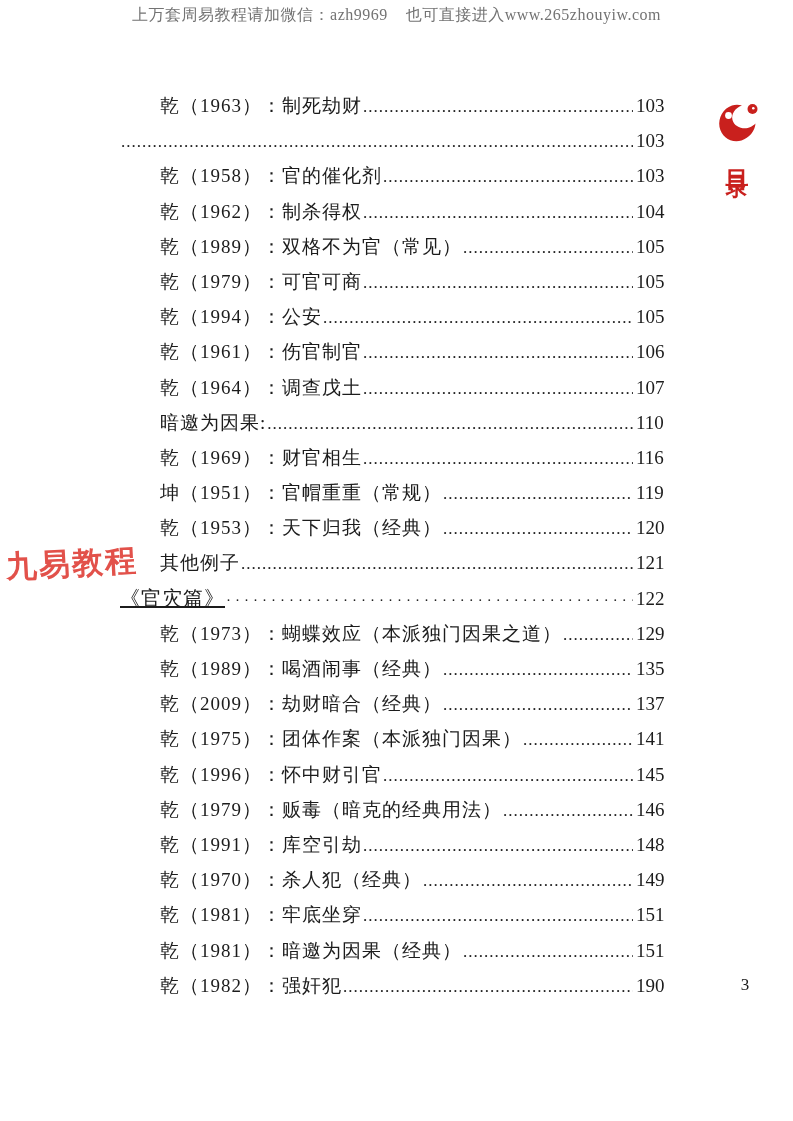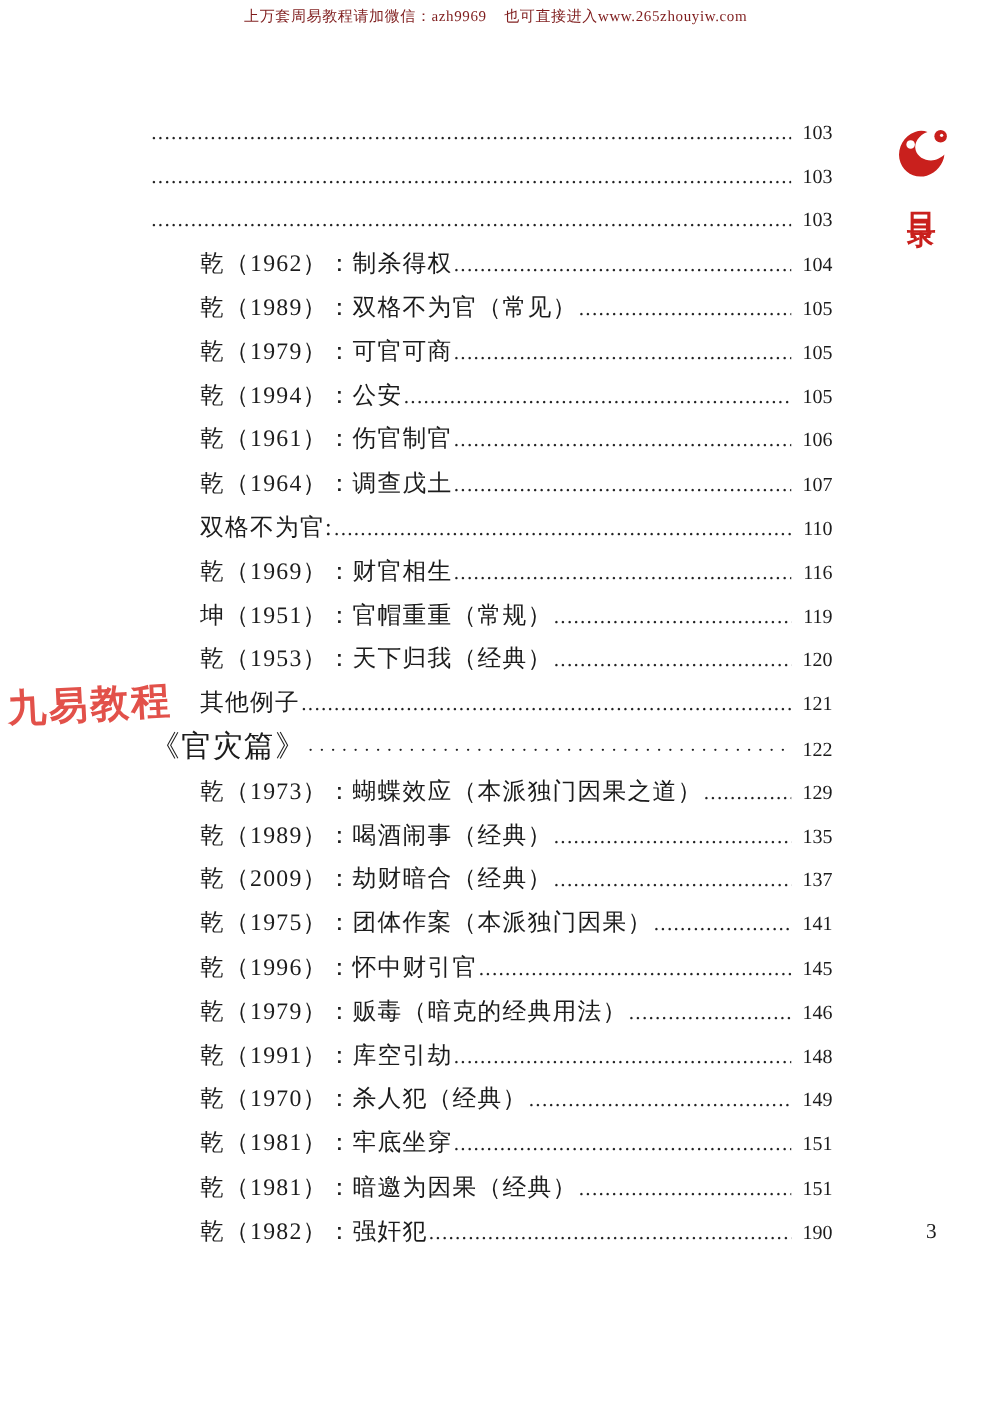--- a/index.html
+++ b/index.html
@@ -7,51 +7,51 @@
     position:relative;
     width:793px;height:1121px;
     background:#ffffff;
     overflow:hidden;
     font-family:"Liberation Serif","DejaVu Serif",serif;
     color:#1c1c1c;
   }
   .top-header{
     position:absolute;top:5px;left:0;width:100%;
     text-align:center;
-    font-size:12px;
-    color:#7f1d1d;
+    font-size:16px;
+    color:#737373;
     white-space:pre;
     letter-spacing:0.5px;
   }
   
   .toc{
     position:absolute;left:120px;top:88px;width:546px;
   }
   .toc-row{
     display:flex;align-items:baseline;
     height:35.2px;line-height:35.2px;
     overflow:hidden;
   }
   .row-label{
     white-space:nowrap;
     font-size:19px;
     letter-spacing:1px;
   }
   .toc-row.indent .row-label{padding-left:40px;}
-  .toc-row.chapter .row-label{font-size:24px;}
+  .toc-row.chapter .row-label{font-size:20px;text-decoration:underline;}
   .leader{
     flex:1;overflow:hidden;white-space:nowrap;
     font-size:17px;
     margin:0 3px 0 1px;
     letter-spacing:1px;
     color:#222;
   }
   .leader.mid{letter-spacing:4px;font-size:15px;}
   .pagenum{
-    font-size:16px;text-align:right;white-space:nowrap;
+    font-size:19px;text-align:left;white-space:nowrap;
     min-width:30px;
   }
   
   .watermark{
     position:absolute;left:6px;top:543px;
     font-family:"Liberation Sans","DejaVu Sans",sans-serif;
     font-weight:bold;
     font-size:31px;
     letter-spacing:2px;
     color:#e2514a;
@@ -99,28 +99,30 @@
         <circle cx="37.5" cy="11" r="5" fill="#c9201d"></circle>
         <path d="M37.5,8.2 a2.6,2.6 0 1,0 0.1,0 Z" fill="#c9201d"></path>
         <circle cx="38.3" cy="10.2" r="1.3" fill="#ffffff"></circle>
       </svg>
     </span>
     <div class="logo-text">目录</div>
   </div>
 
   <div class="toc">
       <div class="toc-row indent">
+        <span class="row-label">乾（1963）：制死劫财</span>
         <span class="leader">........................................................................................................................................................................................................</span>
         <span class="pagenum">103</span>
       </div>
       <div class="toc-row indent">
         <span class="leader">........................................................................................................................................................................................................</span>
         <span class="pagenum">103</span>
       </div>
       <div class="toc-row indent">
+        <span class="row-label">乾（1958）：官的催化剂</span>
         <span class="leader">........................................................................................................................................................................................................</span>
         <span class="pagenum">103</span>
       </div>
       <div class="toc-row indent">
         <span class="row-label">乾（1962）：制杀得权</span>
         <span class="leader">........................................................................................................................................................................................................</span>
         <span class="pagenum">104</span>
       </div>
       <div class="toc-row indent">
         <span class="row-label">乾（1989）：双格不为官（常见）</span>
@@ -141,21 +143,21 @@
         <span class="row-label">乾（1961）：伤官制官</span>
         <span class="leader">........................................................................................................................................................................................................</span>
         <span class="pagenum">106</span>
       </div>
       <div class="toc-row indent">
         <span class="row-label">乾（1964）：调查戊土</span>
         <span class="leader">........................................................................................................................................................................................................</span>
         <span class="pagenum">107</span>
       </div>
       <div class="toc-row indent">
-        <span class="row-label">双格不为官:</span>
+        <span class="row-label">暗邀为因果:</span>
         <span class="leader">........................................................................................................................................................................................................</span>
         <span class="pagenum">110</span>
       </div>
       <div class="toc-row indent">
         <span class="row-label">乾（1969）：财官相生</span>
         <span class="leader">........................................................................................................................................................................................................</span>
         <span class="pagenum">116</span>
       </div>
       <div class="toc-row indent">
         <span class="row-label">坤（1951）：官帽重重（常规）</span>

